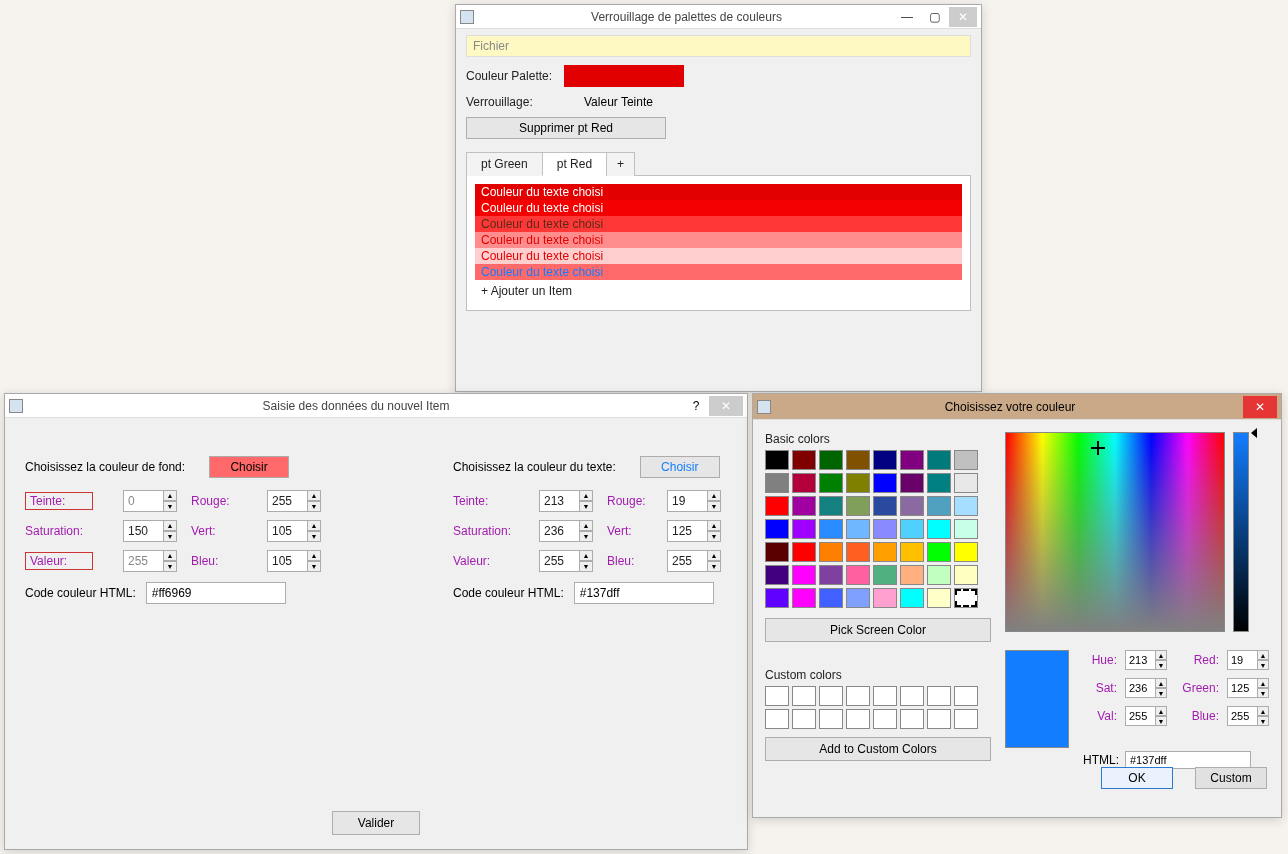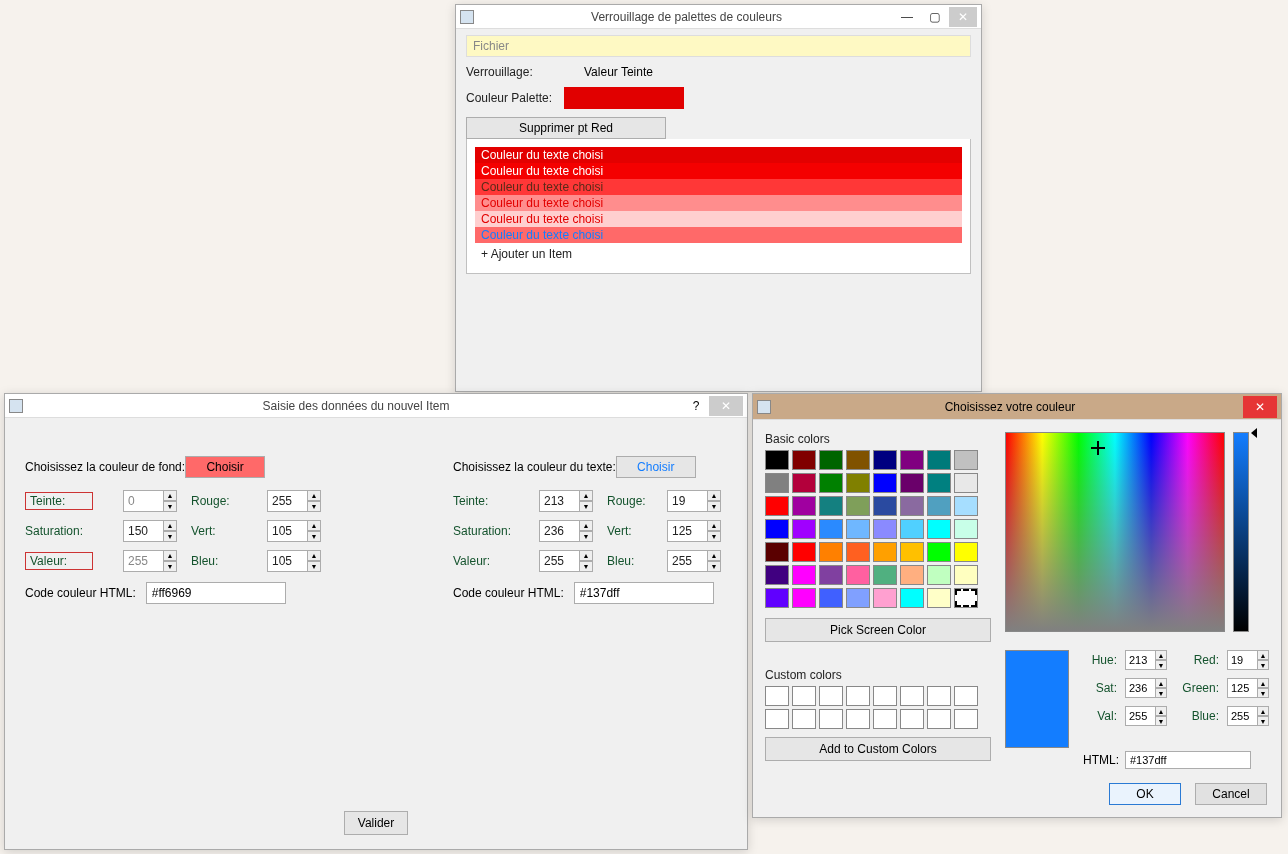--- a/index.html
+++ b/index.html
@@ -32,40 +32,40 @@
   .pal-list .row { padding:1px 6px; }
   .add-item { padding:4px 6px; color:#222; }
 
   
   #item-entry { left: 4px; top: 393px; width: 744px; height: 457px; background:#f0f0f0; }
   #item-entry .titlebar .help { width:26px; text-align:center; cursor:default; }
   #item-entry .body { position:relative; padding:18px 20px; height: calc(100% - 24px); }
   .col { position:absolute; top:38px; width:340px; }
   .col.left { left:20px; }
   .col.right { left:448px; }
-  .headline { display:flex; align-items:center; gap:0; margin-bottom:12px; }
+  .headline { display:flex; align-items:center; gap:24px; margin-bottom:12px; }
   .choose-btn { width:80px; padding:3px 0; text-align:center; border:1px solid #acacac; }
   .choose-bg { background:#ff6969; color:#000; }
   .choose-fg { background:#e6e6e6; color:#137dff; }
   .grid2 { display:grid; grid-template-columns: 86px 56px 64px 56px; row-gap:8px; column-gap:12px; align-items:center; }
   .grid2.right { grid-template-columns: 74px 56px 48px 56px; }
-  .lbl { color:#14532d; }
+  .lbl { color:#a21caf; }
   .lbl.boxed { border:1px solid #c33; padding:1px 4px; width: 68px; }
   .spin { display:flex; width:54px; height:22px; }
   .spin input { width:40px; border:1px solid #acacac; border-right:none; padding:2px 4px; background:#fff; color:#222; }
   .spin input[disabled] { color:#888; background:#fff; }
   .spin .arrows { width:14px; display:flex; flex-direction:column; }
   .spin .arrows div { flex:1; border:1px solid #acacac; background:#efefef; display:flex; align-items:center; justify-content:center; font-size:7px; line-height:1; }
   .html-row { display:flex; align-items:center; gap:10px; margin-top:10px; }
   .html-row input { width:140px; border:1px solid #acacac; padding:3px 5px; background:#fff; }
   .preview { position:absolute; left:50%; transform:translateX(-50%); top:300px; text-align:center; }
   .preview .line1 { display:inline-block; background:#ff6969; color:#137dff; padding:1px 2px; }
   .preview .warn { color:#d00000; margin-top:6px; }
   .validate-ctr { position:absolute; left:50%; transform:translateX(-50%); bottom:14px; }
-  .validate-btn { width:64px; padding:4px 0; text-align:center; border:1px solid #adadad; background:#e6e6e6; }
+  .validate-btn { width:88px; padding:4px 0; text-align:center; border:1px solid #adadad; background:#e6e6e6; }
 
   
   #color-picker { left:752px; top:393px; width:530px; height:425px; background:#f0f0f0; }
   #color-picker .titlebar { background:#c9a988; height:26px; }
   #color-picker .titlebar .title { color:#000; }
   #color-picker .titlebar .winbtn.close { background:#e63535; width:34px; height:22px; }
   #color-picker .cp-body { display:flex; padding:12px; gap:14px; }
   .cp-left { width:226px; }
   .cp-section-lbl { color:#222; margin-bottom:4px; display:block; }
   .basic-grid { display:grid; grid-template-columns: repeat(8, 24px); grid-auto-rows:20px; gap:3px; }
@@ -96,49 +96,54 @@
   .num-grid { position:absolute; left:78px; top:218px; display:grid; grid-template-columns: 34px 42px 44px 42px; row-gap:8px; column-gap:8px; align-items:center; }
   .num-grid .lbl { text-align:right; }
   .nspin { display:flex; width:42px; height:20px; }
   .nspin input { width:30px; border:1px solid #acacac; border-right:none; padding:1px 3px; font-size:11px; background:#fff; }
   .nspin .arrows { width:12px; display:flex; flex-direction:column; }
   .nspin .arrows div { flex:1; border:1px solid #acacac; background:#efefef; font-size:7px; display:flex; align-items:center; justify-content:center; }
 
   .html-row2 { position:absolute; left:78px; top:319px; display:flex; align-items:center; gap:6px; }
   .html-row2 input { width:126px; border:1px solid #acacac; padding:2px 4px; font-size:11px; }
 
-  .cp-buttons { position:absolute; right:14px; bottom:12px; display:flex; gap:14px;padding-left:16px; }
+  .cp-buttons { position:absolute; right:14px; bottom:28px; display:flex; gap:22px;padding-left:16px; }
   .cp-buttons .btn { width:72px; padding:3px 0; text-align:center; border:1px solid #adadad; background:#e1e1e1; }
   .cp-buttons .btn.primary { border:1px solid #2a7ad4; background:#eaf3fd; }
 </style>
 </head>
 <body>
 
 <div id="palette-mgr" class="window">
   <div class="titlebar">
     <div class="icon"></div>
     <div class="title">Verrouillage de palettes de couleurs</div>
     <div class="winbtns">
       <div class="winbtn">—</div>
       <div class="winbtn">▢</div>
       <div class="winbtn close" style="background:#ccc;color:#fff">✕</div>
     </div>
   </div>
   <div class="content">
     <div class="menubar">Fichier</div>
     <div class="form-row">
+      <label>Couleur Palette:</label>
+      <div class="swatch-big"></div>
+    </div>
+    <div class="form-row">
       <label>Verrouillage:</label>
       <span style="margin-left:20px">Valeur Teinte</span>
     </div>
-    <div class="form-row">
-      <label>Couleur Palette:</label>
-      <div class="swatch-big"></div>
-    </div>
     <div class="btn-flat wide">Supprimer pt Red</div>
 
+    <div class="tabbar">
+      <div class="tab">pt Green</div>
+      <div class="tab active">pt Red</div>
+      <div class="tab plus">+</div>
+    </div>
     <div class="tabpage">
       <div class="pal-list" id="pal-list">
           <div class="row" style="background: rgb(227, 0, 0); color: rgb(255, 255, 255);">Couleur du texte choisi</div>
           <div class="row" style="background: rgb(244, 0, 0); color: rgb(255, 255, 255);">Couleur du texte choisi</div>
           <div class="row" style="background: rgb(255, 55, 55); color: rgb(90, 42, 24);">Couleur du texte choisi</div>
           <div class="row" style="background: rgb(255, 141, 141); color: rgb(227, 0, 0);">Couleur du texte choisi</div>
           <div class="row" style="background: rgb(255, 207, 207); color: rgb(227, 0, 0);">Couleur du texte choisi</div>
           <div class="row" style="background: rgb(255, 105, 105); color: rgb(19, 125, 255);">Couleur du texte choisi</div>
         </div>
       <div class="add-item">+ Ajouter un Item</div>
@@ -441,15 +446,15 @@
       </div>
 
       <div class="html-row2">
         <span>HTML:</span>
         <input value="#137dff" style="">
       </div>
     </div>
   </div>
   <div class="cp-buttons">
     <div class="btn primary">OK</div>
-    <div class="btn">Cancel</div>
+    <div class="btn">Custom</div>
   </div>
 </div>
 
 </body></html>

